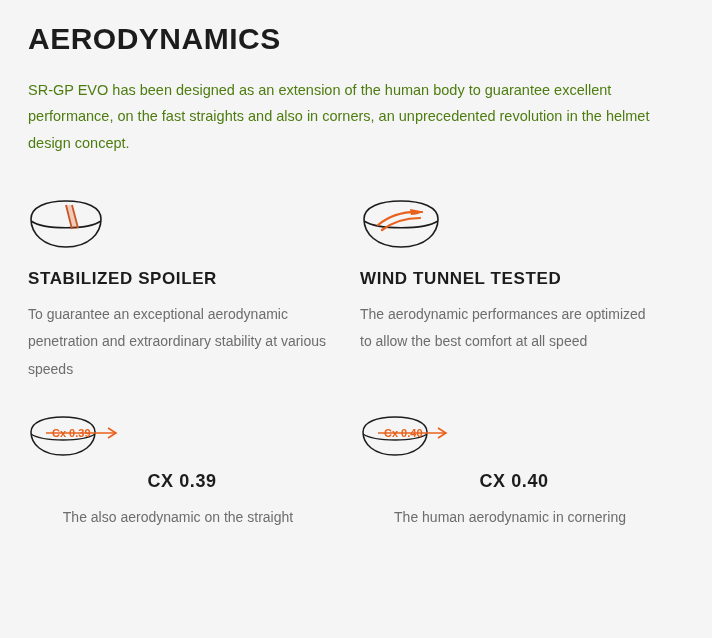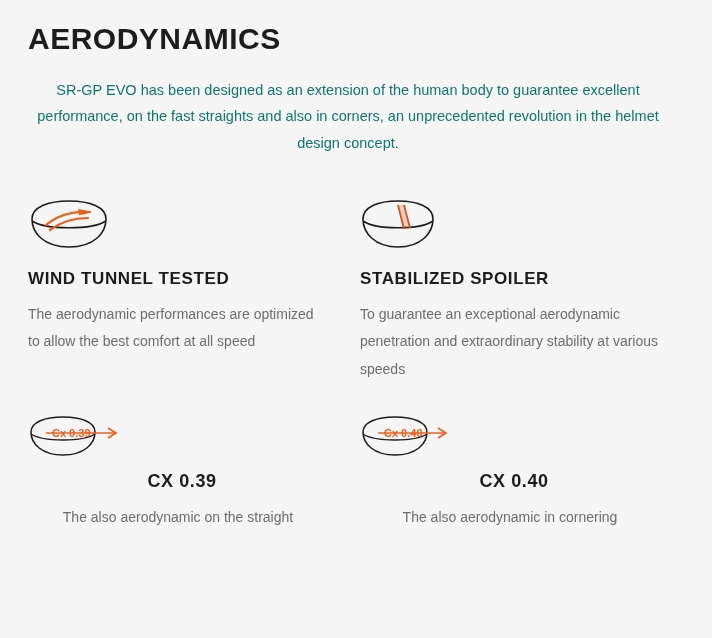--- a/index.html
+++ b/index.html
@@ -27,25 +27,24 @@
     line-height: 1.15;
     font-weight: 700;
     letter-spacing: 0.5px;
     color: #1c1c1c;
     margin: 8px 0 20px 0;
     text-transform: uppercase;
   }
   .intro {
     font-size: 14.5px;
     line-height: 1.85;
-    color: #0f766e;
+    color: #4d7c0f;
     max-width: 640px;
     margin: 0 0 40px 0;
     font-weight: 400;
-    text-align: center;
   }
   .grid {
     display: grid;
     grid-template-columns: 332px 332px;
     column-gap: 0px;
     row-gap: 0px;
   }
   .feature {
     padding-right: 24px;
     box-sizing: border-box;
@@ -103,44 +102,44 @@
 <div class="page">
 
   <h1 class="section-title">AERODYNAMICS</h1>
 
   <p class="intro">SR-GP EVO has been designed as an extension of the human body to guarantee excellent performance, on the fast straights and also in corners, an unprecedented revolution in the helmet design concept.</p>
 
   <div class="grid">
 
     <div class="feature">
       <div class="icon-wrap">
+        <svg width="76" height="56" viewBox="0 0 76 56" aria-hidden="true">
+          <path d="M3,20 C3,8 18,2 38,2 C58,2 73,8 73,20 C73,34 61,48 38,48 C15,48 3,34 3,20 Z" fill="none" stroke="#1c1c1c" stroke-width="1.6"></path>
+          <path d="M3,22 C16,31 60,31 73,22" fill="none" stroke="#1c1c1c" stroke-width="1.6"></path>
+          <path d="M38,6 C40,14 42,22 44,30" fill="none" stroke="#c0562a" stroke-width="1.8"></path>
+          <path d="M44,6 C46,14 48,21 50,29" fill="none" stroke="#c0562a" stroke-width="1.8"></path>
+          <path d="M38,6 C41,6 44,6 44,6 C47,14 49,22 50,29 C48,30 46,30 44,30 C42,22 40,14 38,6 Z" fill="#e8601c" opacity="0.28" stroke="none"></path>
+        </svg>
+      </div>
+      <h2 class="feature-title">STABILIZED SPOILER</h2>
+      <p class="feature-desc">To guarantee an exceptional aerodynamic penetration and extraordinary stability at various speeds</p>
+    </div>
+
+    <div class="feature">
+      <div class="icon-wrap">
         <svg width="82" height="56" viewBox="0 0 82 56" aria-hidden="true">
           <path d="M4,20 C4,8 20,2 41,2 C62,2 78,8 78,20 C78,34 66,48 41,48 C16,48 4,34 4,20 Z" fill="none" stroke="#1c1c1c" stroke-width="1.6"></path>
           <path d="M4,22 C18,31 64,31 78,22" fill="none" stroke="#1c1c1c" stroke-width="1.6"></path>
           <path d="M18,26 C30,16 46,12 62,13" fill="none" stroke="#e8601c" stroke-width="2.2" stroke-linecap="round"></path>
           <path d="M22,31 C34,22 48,19 60,19" fill="none" stroke="#e8601c" stroke-width="2.2" stroke-linecap="round"></path>
           <path d="M50,10 C56,11 60,12 63,13 C59,15 55,16 51,16" fill="#e8601c" stroke="none"></path>
         </svg>
       </div>
       <h2 class="feature-title">WIND TUNNEL TESTED</h2>
       <p class="feature-desc">The aerodynamic performances are optimized to allow the best comfort at all speed</p>
-    </div>
-
-    <div class="feature">
-      <div class="icon-wrap">
-        <svg width="76" height="56" viewBox="0 0 76 56" aria-hidden="true">
-          <path d="M3,20 C3,8 18,2 38,2 C58,2 73,8 73,20 C73,34 61,48 38,48 C15,48 3,34 3,20 Z" fill="none" stroke="#1c1c1c" stroke-width="1.6"></path>
-          <path d="M3,22 C16,31 60,31 73,22" fill="none" stroke="#1c1c1c" stroke-width="1.6"></path>
-          <path d="M38,6 C40,14 42,22 44,30" fill="none" stroke="#c0562a" stroke-width="1.8"></path>
-          <path d="M44,6 C46,14 48,21 50,29" fill="none" stroke="#c0562a" stroke-width="1.8"></path>
-          <path d="M38,6 C41,6 44,6 44,6 C47,14 49,22 50,29 C48,30 46,30 44,30 C42,22 40,14 38,6 Z" fill="#e8601c" opacity="0.28" stroke="none"></path>
-        </svg>
-      </div>
-      <h2 class="feature-title">STABILIZED SPOILER</h2>
-      <p class="feature-desc">To guarantee an exceptional aerodynamic penetration and extraordinary stability at various speeds</p>
     </div>
 
     <div class="feature row2">
       <div class="cx-icon-wrap">
         <svg width="92" height="44" viewBox="0 0 92 44" aria-hidden="true">
           <path d="M3,17 C3,7 17,2 35,2 C53,2 67,7 67,17 C67,29 56,40 35,40 C14,40 3,29 3,17 Z" fill="none" stroke="#1c1c1c" stroke-width="1.5"></path>
           <path d="M3,19 C15,27 55,27 67,19" fill="none" stroke="#1c1c1c" stroke-width="1.5"></path>
           <text class="cx-label" x="24" y="22">Cx 0.39</text>
           <path d="M18,18 L88,18" stroke="#e8601c" stroke-width="1.6"></path>
           <path d="M80,13 L88,18 L80,23" fill="none" stroke="#e8601c" stroke-width="1.6"></path>
@@ -154,17 +153,17 @@
       <div class="cx-icon-wrap">
         <svg width="92" height="44" viewBox="0 0 92 44" aria-hidden="true">
           <path d="M3,17 C3,7 17,2 35,2 C53,2 67,7 67,17 C67,29 56,40 35,40 C14,40 3,29 3,17 Z" fill="none" stroke="#1c1c1c" stroke-width="1.5"></path>
           <path d="M3,19 C15,27 55,27 67,19" fill="none" stroke="#1c1c1c" stroke-width="1.5"></path>
           <text class="cx-label" x="24" y="22">Cx 0.40</text>
           <path d="M18,18 L86,18" stroke="#e8601c" stroke-width="1.6"></path>
           <path d="M78,13 L86,18 L78,23" fill="none" stroke="#e8601c" stroke-width="1.6"></path>
         </svg>
       </div>
       <h2 class="cx-title">CX 0.40</h2>
-      <p class="feature-desc">The also aerodynamic in cornering</p>
+      <p class="feature-desc">The human aerodynamic in cornering</p>
     </div>
 
   </div>
 </div>
 
 </body></html>

